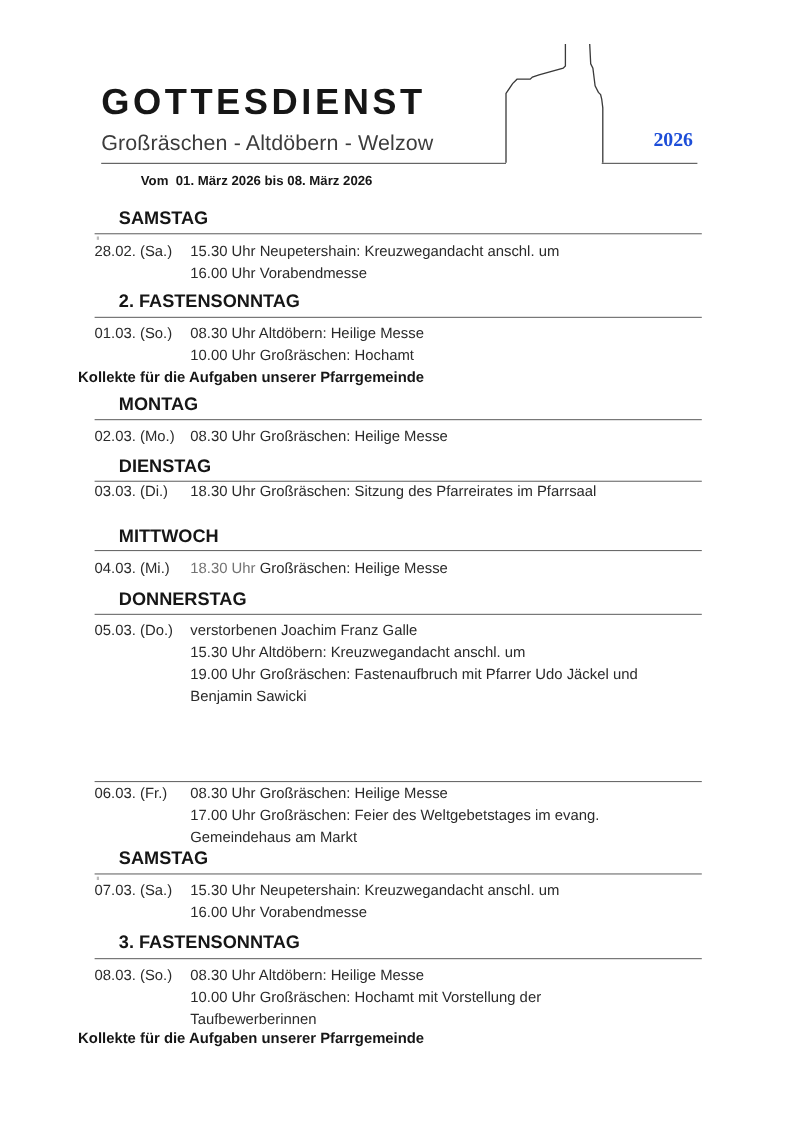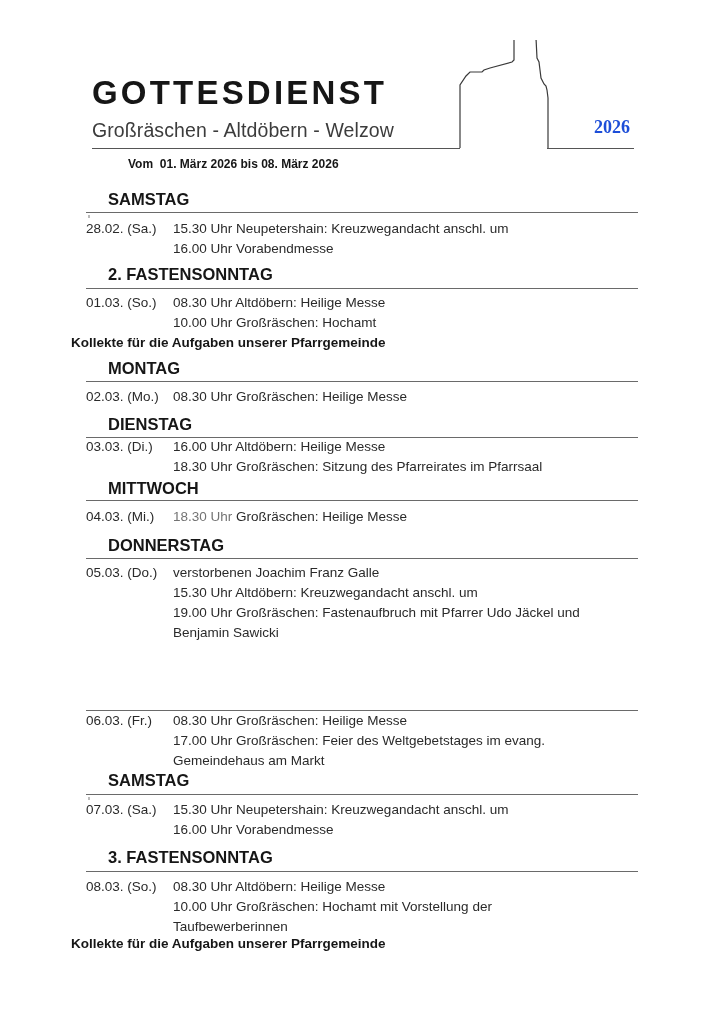--- a/index.html
+++ b/index.html
@@ -76,21 +76,20 @@
     <span class="lines">
       <span class="line">08.30 Uhr Großräschen: Heilige Messe</span>
     </span>
   </div>
 
   <div class="day-head" style="top:416px">DIENSTAG</div>
   <div class="rule" style="top:437px"></div>
   <div class="entry" style="top:437px">
     <span class="date">03.03. (Di.)</span>
     <span class="lines">
-      <span class="line">16.00 Uhr Altdöbern: Heilige Messe</span>
       <span class="line">18.30 Uhr Großräschen: Sitzung des Pfarreirates im Pfarrsaal</span>
     </span>
   </div>
 
   <div class="day-head" style="top:480px">MITTWOCH</div>
   <div class="rule" style="top:500px"></div>
   <div class="entry" style="top:507px">
     <span class="date">04.03. (Mi.)</span>
     <span class="lines">
       <span class="line"><span class="b">18.30 Uhr</span><span> Großräschen: Heilige Messe</span></span>

